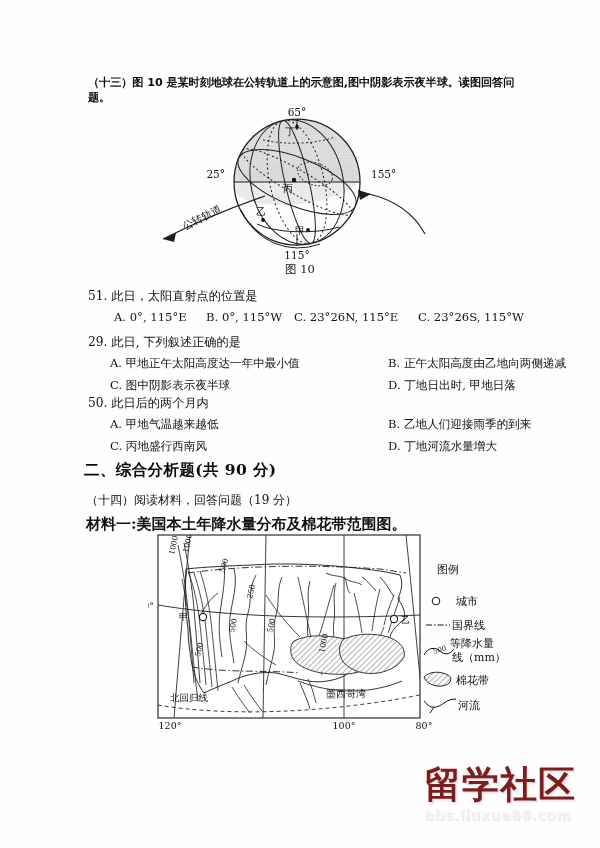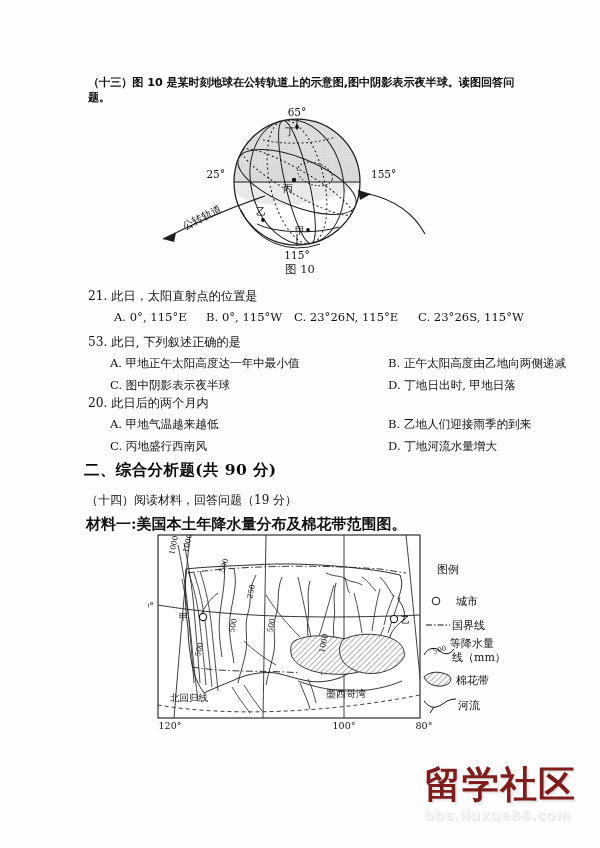--- a/index.html
+++ b/index.html
@@ -210,47 +210,47 @@
       <text x="155" y="134" font-size="10" text-anchor="middle" fill="#141414">甲</text>
 
       <text x="40" y="130" font-size="10.5" fill="#141414" transform="rotate(-27 40 130)">公转轨道</text>
     </svg>
   </div>
 
   <div class="blk fig-cap">图 10</div>
 
   <div class="blk q" id="q28">
     <span class="stem">
-      <span>21.</span>
+      <span>51.</span>
       <span>此日，太阳直射点的位置是</span>
     </span>
     <span class="opts">
       <span class="opt o1">A.  0°, 115°E</span>
       <span class="opt o2">B.  0°, 115°W</span>
       <span class="opt o3">C.  23°26N, 115°E</span>
       <span class="opt o4">C.  23°26S, 115°W</span>
     </span>
   </div>
 
   <div class="blk q" id="q29">
     <span class="stem">
-      <span>53.</span>
+      <span>29.</span>
       <span>此日, 下列叙述正确的是</span>
     </span>
     <span class="opts">
       <span class="opt oA">A. 甲地正午太阳高度达一年中最小值</span>
       <span class="opt oB">B. 正午太阳高度由乙地向两侧递减</span>
       <span class="opt oC">C. 图中阴影表示夜半球</span>
       <span class="opt oD">D. 丁地日出时, 甲地日落</span>
     </span>
   </div>
 
   <div class="blk q" id="q30">
     <span class="stem">
-      <span>20.</span>
+      <span>50.</span>
       <span>此日后的两个月内</span>
     </span>
     <span class="opts">
       <span class="opt oA">A. 甲地气温越来越低</span>
       <span class="opt oB">B. 乙地人们迎接雨季的到来</span>
       <span class="opt oC">C. 丙地盛行西南风</span>
       <span class="opt oD">D. 丁地河流水量增大</span>
     </span>
   </div>
 

